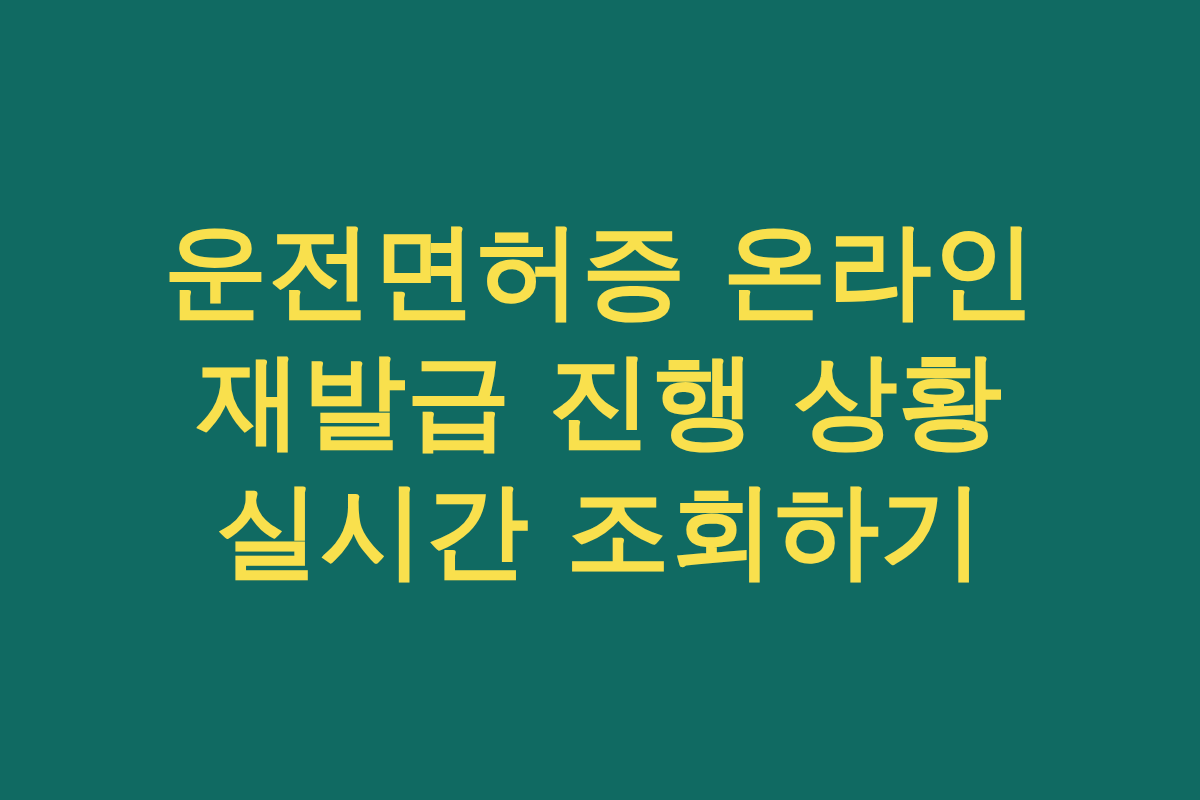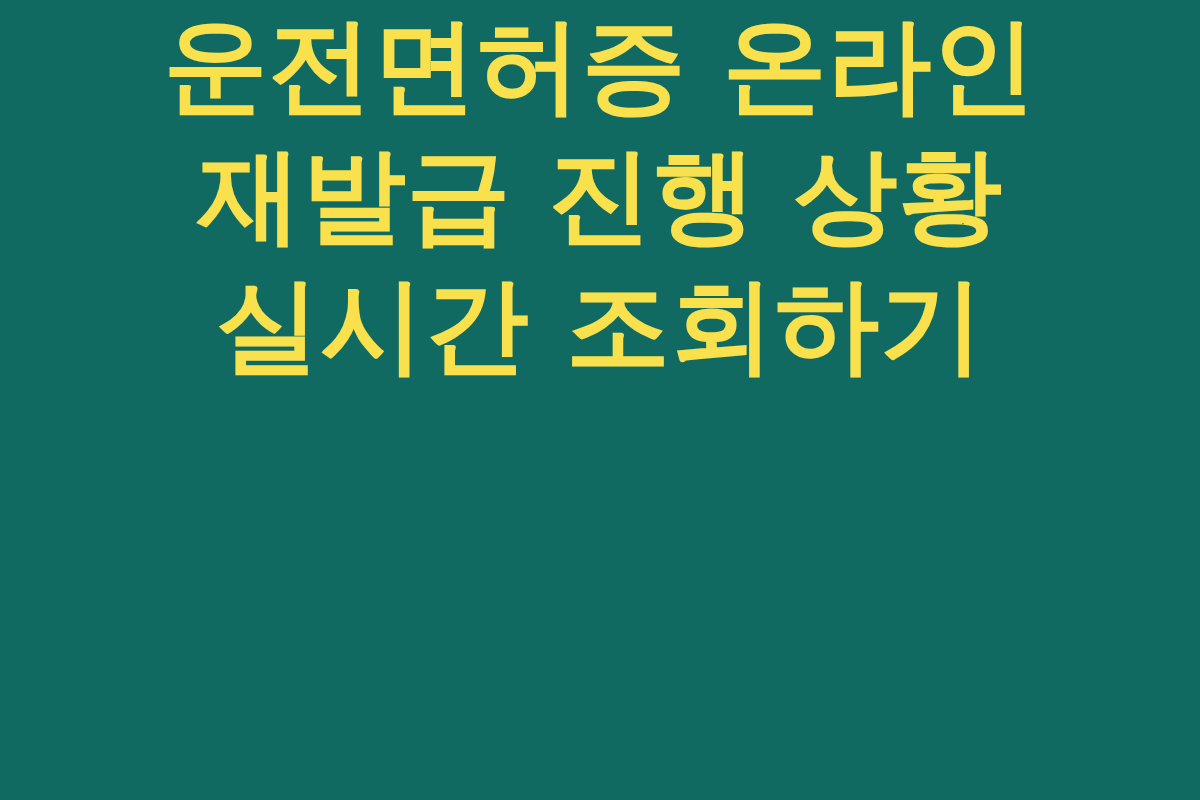--- a/index.html
+++ b/index.html
@@ -14,20 +14,21 @@
     overflow: hidden;
     font-family: "DejaVu Sans", "Liberation Sans", sans-serif;
   }
 
   #thumbnail-card {
     position: relative;
     box-sizing: border-box;
     width: 1200px;
     height: 800px;
     display: flex;
+    align-items: center;
     justify-content: center;
     background-color: #106a62;
     overflow: hidden;
   }
 
   #title-block {
     width: 1010px;
     text-align: center;
   }
 

